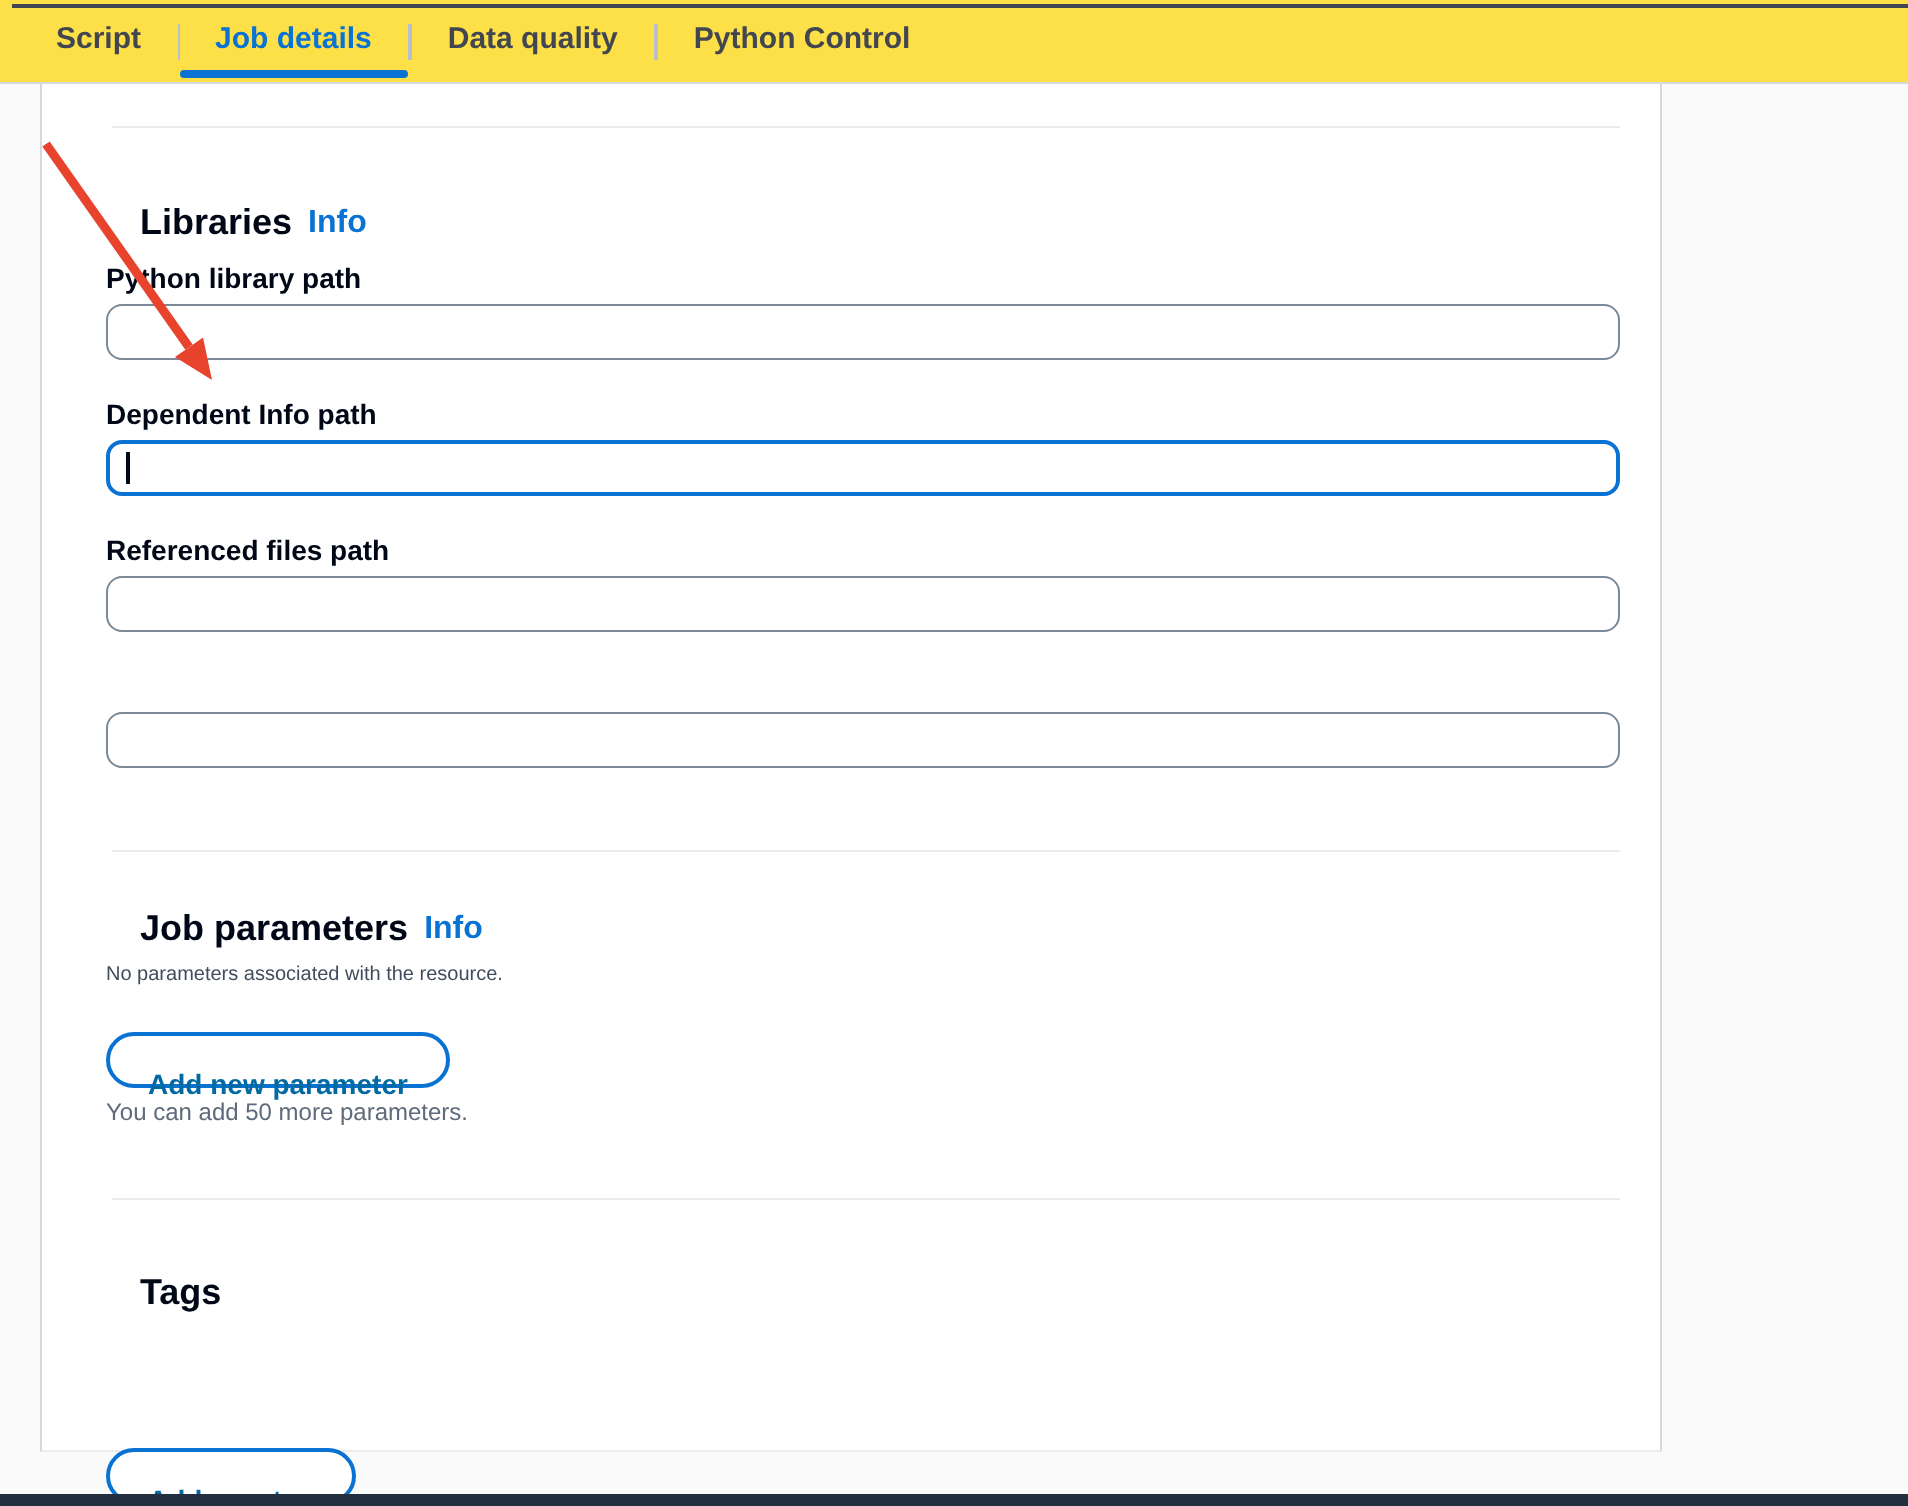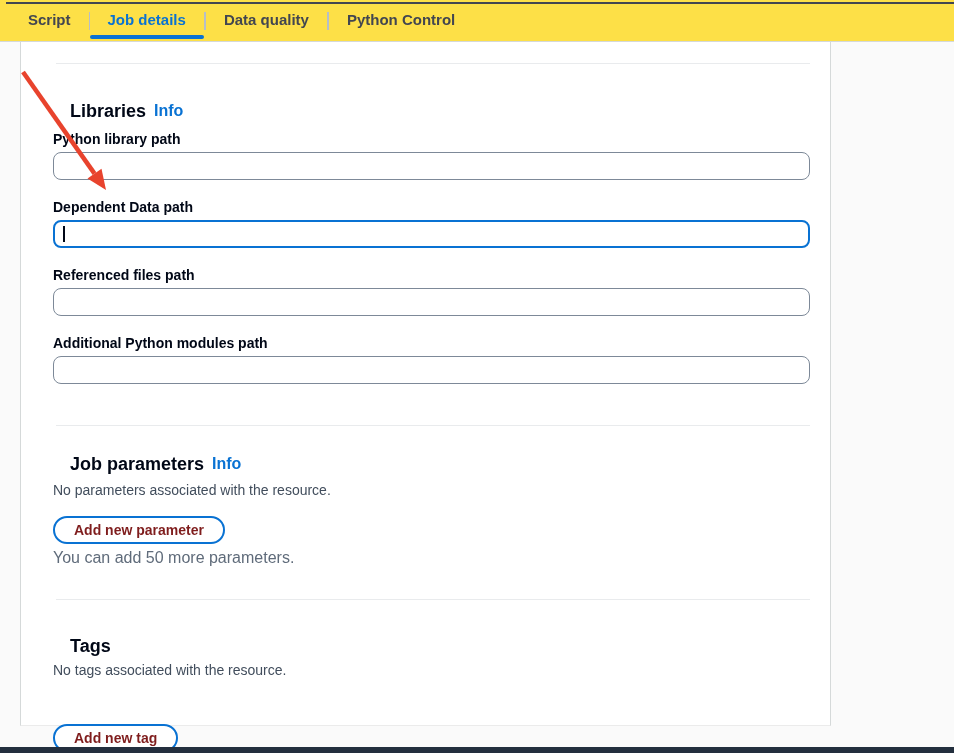--- a/index.html
+++ b/index.html
@@ -31,25 +31,25 @@
                display: flex; align-items: baseline; gap: 8px; margin-left: 17px; }
   .info-link { font-size: 16px; font-weight: 700; color: #0972d3; text-decoration: none; position: relative; top: -1px; cursor: pointer; }
   .field-label { position: absolute; left: 32px; font-size: 14px; font-weight: 700; color: #000716; }
   .text-input { position: absolute; left: 32px; right: 20px; height: 28px; border: 1px solid #7d8998;
                 border-radius: 8px; background: #ffffff; font-family: "Liberation Sans", sans-serif;
                 font-size: 14px; color: #000716; padding: 0 10px; outline: none; }
   .input-wrap { position: absolute; left: 32px; right: 20px; height: 28px; }
   .input-wrap .text-input { position: absolute; left: 0; right: 0; top: 0; width: 100%; }
   .text-input.focused { border: 2px solid #0972d3; }
   .caret { position: absolute; left: 10px; top: 6px; width: 2px; height: 16px; background: #000716; }
-  .body-text { position: absolute; left: 32px; font-size: 14px; color: #414d5c; }
-  .helper-text { position: absolute; left: 32px; font-size: 16px; color: #5f6b7a; }
+  .body-text { position: absolute; left: 32px; font-size: 10px; color: #414d5c; }
+  .helper-text { position: absolute; left: 32px; font-size: 12px; color: #5f6b7a; }
   .pill-btn { position: absolute; left: 32px; height: 28px; background: #ffffff; border: 2px solid #0972d3;
-              border-radius: 16px; color: #7f1d1d; font-family: "Liberation Sans", sans-serif;
-              font-size: 14px; font-weight: 700; padding: 0 19px; line-height: 24px; cursor: pointer; }
+              border-radius: 16px; color: #0369a1; font-family: "Liberation Sans", sans-serif;
+              font-size: 14px; font-weight: 700; padding: 12px 19px; line-height: 24px; cursor: pointer; }
 
   .arrow-overlay { position: absolute; top: 0; left: 0; width: 954px; height: 753px; z-index: 10; pointer-events: none; }
 </style>
 </head>
 <body>
 
 <div class="screen">
 
   <div class="tabbar">
     <div class="top-accent"></div>
@@ -70,48 +70,46 @@
     <div class="rule" style="top:21px"></div>
 
     <div class="sec-title" style="top:59px">
       <span>Libraries</span>
       <a class="info-link">Info</a>
     </div>
 
     <div class="field-label" style="top:89px">Python library path</div>
     <input class="text-input" style="top: 110px;" value="">
 
-    <div class="field-label" style="top:157px">Dependent Data path</div>
+    <div class="field-label" style="top:157px">Dependent Info path</div>
     <div class="input-wrap" style="top:178px">
       <input class="text-input focused" value="" style="">
       <div class="caret"></div>
     </div>
 
     <div class="field-label" style="top:225px">Referenced files path</div>
     <input class="text-input" style="top: 246px;" value="">
 
-    <div class="field-label" style="top:293px">Additional Python modules path</div>
     <input class="text-input" style="top: 314px;" value="">
 
     <div class="rule" style="top:383px"></div>
 
     <div class="sec-title" style="top:412px">
       <span>Job parameters</span>
       <a class="info-link">Info</a>
     </div>
     <div class="body-text" style="top:440px">No parameters associated with the resource.</div>
     <button class="pill-btn" style="top:474px">Add new parameter</button>
     <div class="helper-text" style="top:507px">You can add 50 more parameters.</div>
 
     <div class="rule" style="top:557px"></div>
 
     <div class="sec-title" style="top:594px">
       <span>Tags</span>
     </div>
-    <div class="body-text" style="top:620px">No tags associated with the resource.</div>
     <button class="pill-btn" style="top:682px">Add new tag</button>
   </div>
 
   <div class="footer-bar"></div>
 
   <svg class="arrow-overlay" viewBox="0 0 954 753">
     <line x1="23" y1="72" x2="94.5" y2="173.6" stroke="#e8432d" stroke-width="4.5"></line>
     <polygon points="106,190 87.5,178.5 101.5,168.7" fill="#e8432d"></polygon>
   </svg>
 

